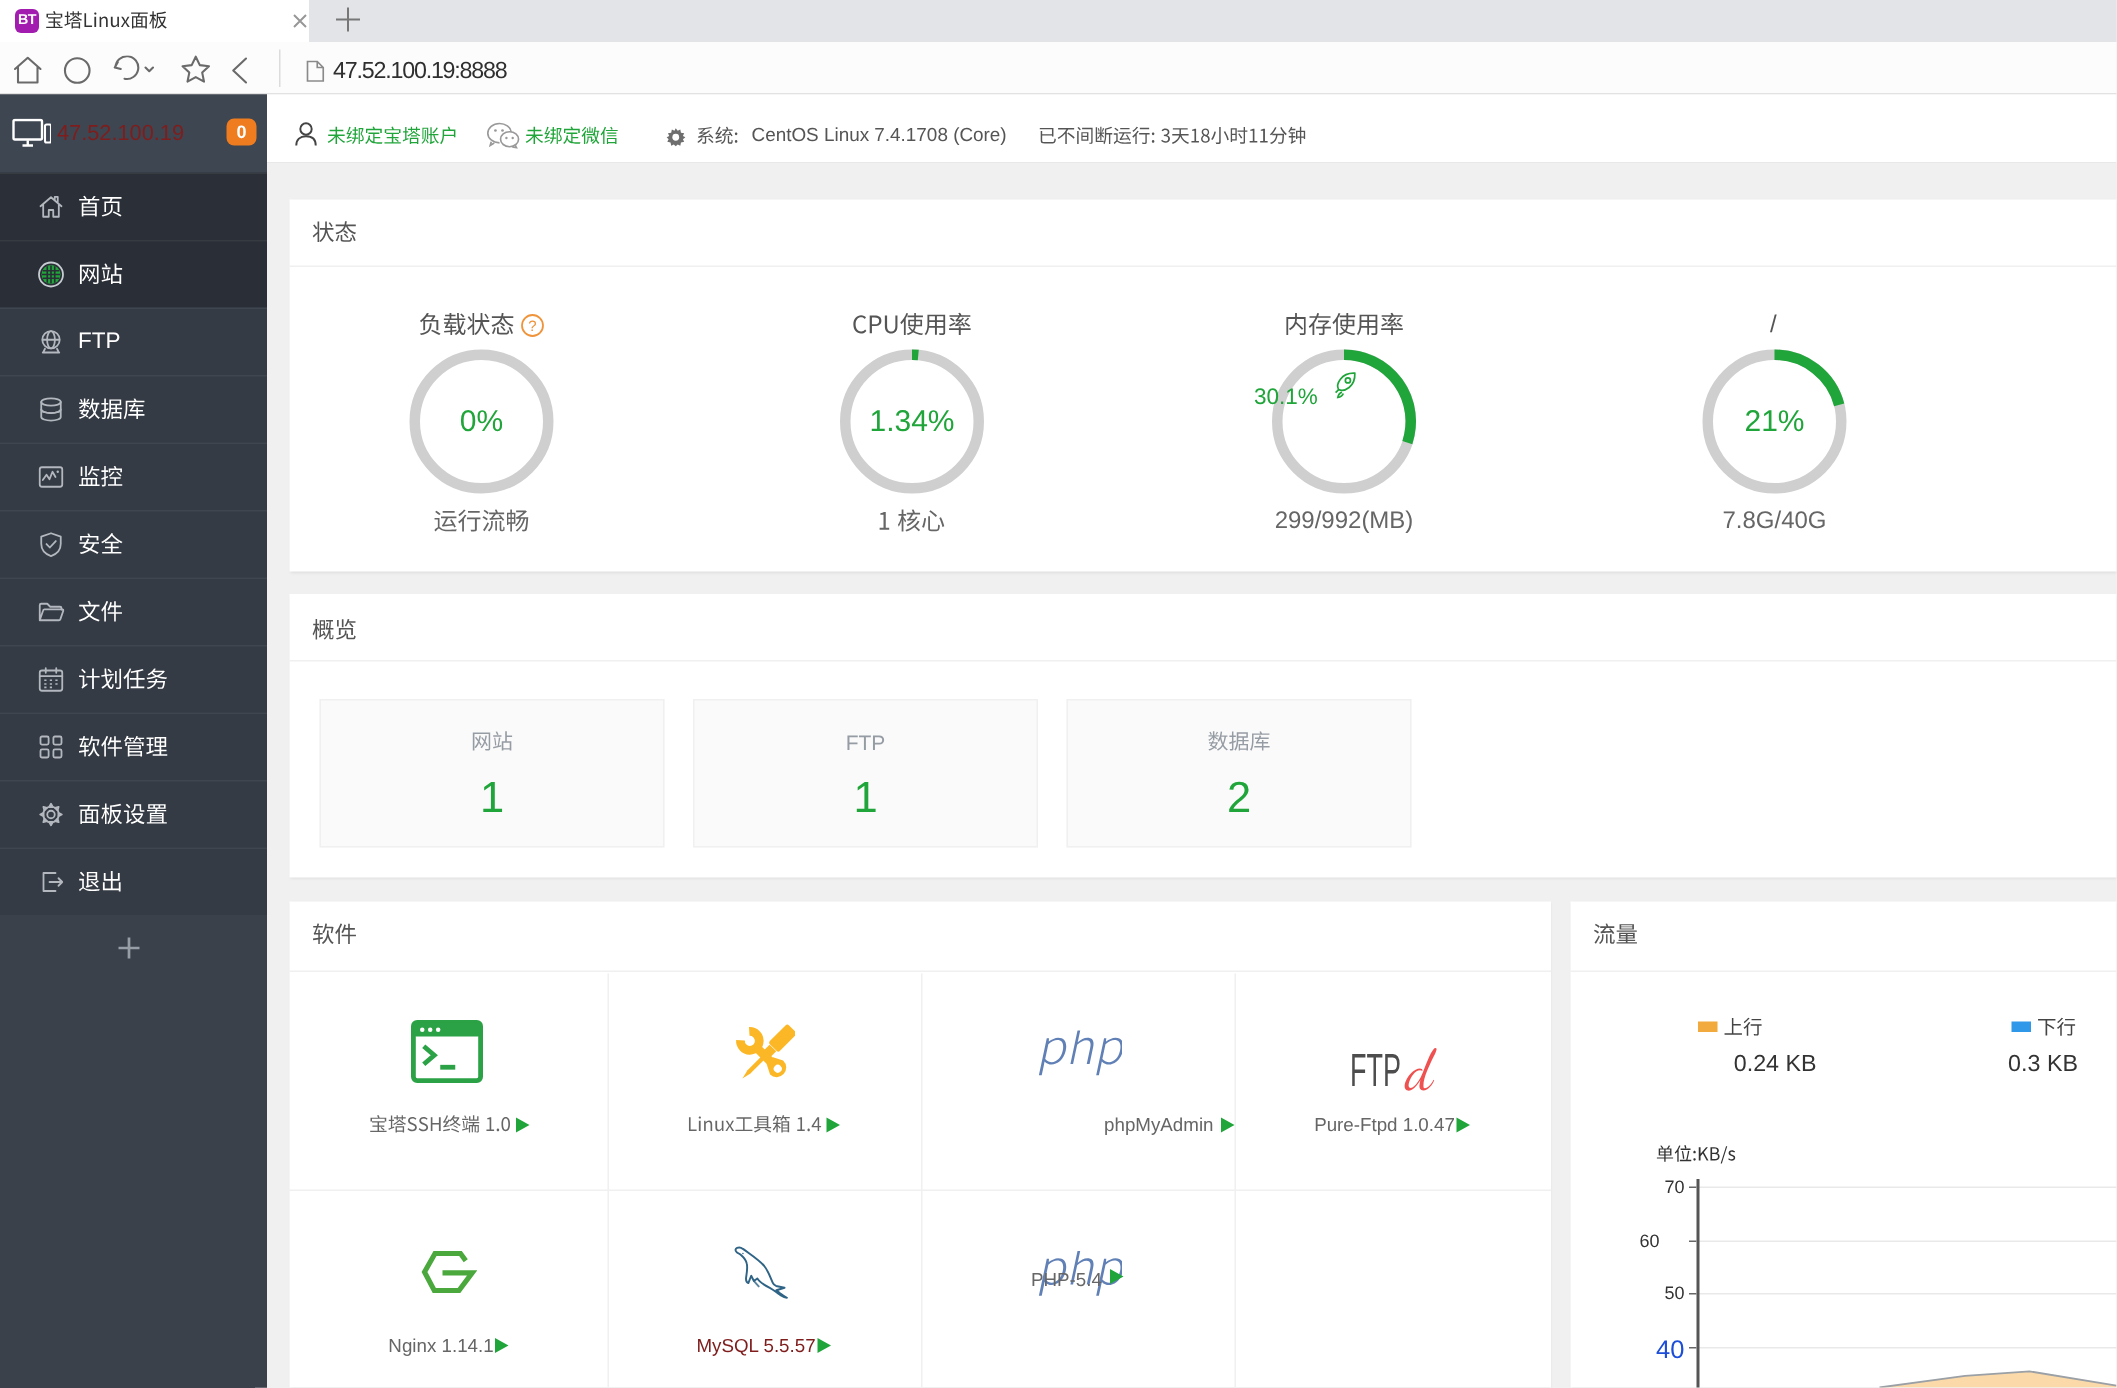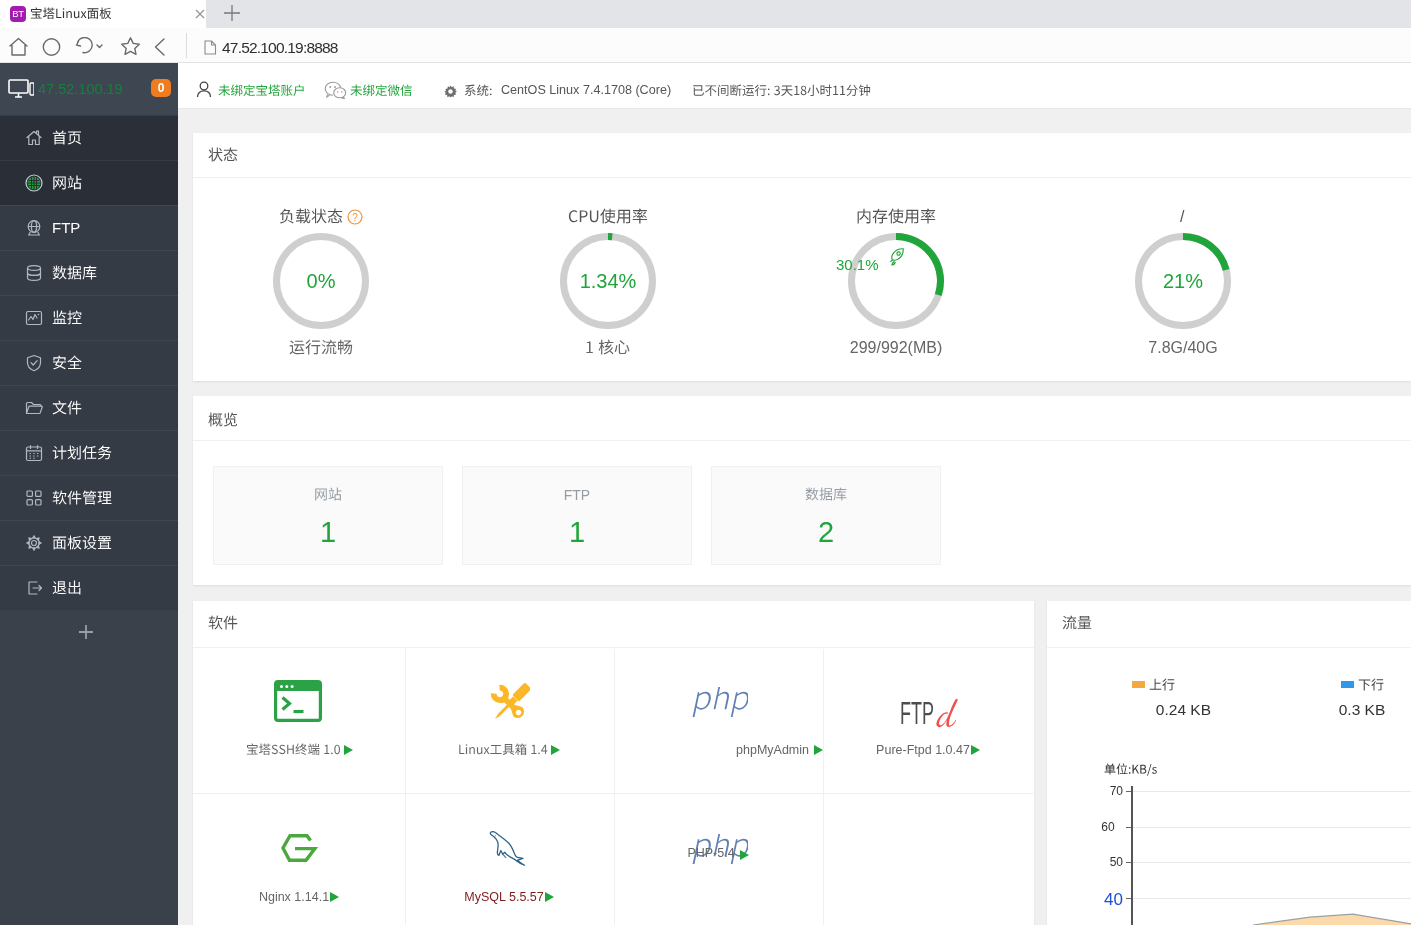--- a/index.html
+++ b/index.html
@@ -2,21 +2,21 @@
 <html><head><meta charset="utf-8"><style>
 *{margin:0;padding:0;box-sizing:border-box}
 html,body{width:1411px;height:925px;overflow:hidden;font-family:"Liberation Sans",sans-serif;background:#f0f0f0}
 .ab{position:absolute}
 .panel{position:absolute;background:#fff;box-shadow:0 1px 2px rgba(0,0,0,.08)}
 .ptitle{position:absolute;left:0;top:0;right:0;height:45px;border-bottom:1px solid #f0f0f0}
 </style></head><body>
 
 <div class="ab" style="left:0;top:0;width:1411px;height:28px;background:#e2e4e7"></div>
 <div class="ab" style="left:0;top:0;width:206px;height:28px;background:#fff"></div>
-<div class="ab" style="left:10px;top:6px;width:16px;height:16px;background:#a21caf;border-radius:4px;color:#fff;font-size:9.5px;font-weight:normal;text-align:center;line-height:16px;letter-spacing:-0.3px">BT</div>
+<div class="ab" style="left:10px;top:6px;width:16px;height:16px;background:#a21caf;border-radius:4px;color:#fff;font-size:9.5px;font-weight:bold;text-align:center;line-height:16px;letter-spacing:-0.3px">BT</div>
 <svg style="position:absolute;left:30.0px;top:7px" width="83" height="14" viewBox="0 0 83 14">
     <path transform="translate(0,11.0)" d="M7.7 -2.1C8.3 -1.6 9.2 -0.8 9.7 -0.3L10.4 -0.9C9.9 -1.3 9 -2.1 8.3 -2.6ZM5.4 -10.4C5.6 -9.9 5.9 -9.4 6.1 -8.9H1V-6.3H2V-8.1H10.5V-6.5H2V-5.6H5.7V-3.7H2.3V-2.8H5.7V-0.2H0.8V0.6H11.7V-0.2H6.7V-2.8H10.2V-3.7H6.7V-5.6H10.5V-6.3H11.5V-8.9H7.1C6.9 -9.4 6.6 -10.1 6.3 -10.6Z M18.5 -4.8V-4H22.5V-4.8ZM21.8 -10.5V-9.2H19.2V-10.5H18.4V-9.2H16.6V-8.4H18.4V-7.2H19.2V-8.4H21.8V-7.2H22.6V-8.4H24.5V-9.2H22.6V-10.5ZM17.7 -3.1V1H18.6V0.5H22.5V1H23.4V-3.1ZM18.6 -0.3V-2.3H22.5V-0.3ZM12.9 -1.6 13.3 -0.7C14.3 -1.1 15.7 -1.6 16.9 -2.1L16.7 -3L15.5 -2.5V-6.6H16.7V-7.5H15.5V-10.4H14.6V-7.5H13.2V-6.6H14.6V-2.2C14 -2 13.4 -1.8 12.9 -1.6ZM20.2 -7.8C19.4 -6.6 17.8 -5.5 16.1 -4.7C16.2 -4.5 16.6 -4.2 16.7 -4C18.1 -4.7 19.4 -5.6 20.3 -6.6C21.2 -5.8 22.8 -4.7 24 -4.1C24.2 -4.3 24.5 -4.7 24.7 -4.8C23.3 -5.4 21.7 -6.4 20.9 -7.1L21.1 -7.4Z M26.3 0H31.4V-1H27.4V-9.2H26.3Z M32.9 0H34.1V-6.8H32.9ZM33.5 -8.2C34 -8.2 34.3 -8.5 34.3 -9C34.3 -9.4 34 -9.7 33.5 -9.7C33.1 -9.7 32.8 -9.4 32.8 -9C32.8 -8.5 33.1 -8.2 33.5 -8.2Z M36.4 0H37.5V-4.9C38.2 -5.6 38.7 -6 39.4 -6C40.3 -6 40.7 -5.4 40.7 -4.2V0H41.8V-4.3C41.8 -6 41.2 -7 39.7 -7C38.8 -7 38.1 -6.5 37.5 -5.8H37.4L37.3 -6.8H36.4Z M46 0.2C46.9 0.2 47.6 -0.3 48.2 -1.1H48.3L48.4 0H49.3V-6.8H48.2V-2C47.5 -1.2 47 -0.8 46.3 -0.8C45.4 -0.8 45.1 -1.4 45.1 -2.6V-6.8H43.9V-2.5C43.9 -0.8 44.6 0.2 46 0.2Z M50.6 0H51.8L52.7 -1.6C53 -2 53.2 -2.4 53.4 -2.8H53.5C53.8 -2.4 54 -2 54.2 -1.6L55.2 0H56.5L54.2 -3.4L56.3 -6.8H55.1L54.3 -5.3C54.1 -4.9 53.9 -4.5 53.7 -4.2H53.6C53.4 -4.5 53.1 -4.9 53 -5.3L52 -6.8H50.8L52.9 -3.5Z M61.5 -4.2H64.2V-2.8H61.5ZM61.5 -4.9V-6.3H64.2V-4.9ZM61.5 -2H64.2V-0.5H61.5ZM57.4 -9.7V-8.8H62.2C62.1 -8.3 62 -7.7 61.9 -7.2H58V1H58.9V0.3H66.9V1H67.9V-7.2H62.8L63.3 -8.8H68.5V-9.7ZM58.9 -0.5V-6.3H60.7V-0.5ZM66.9 -0.5H65V-6.3H66.9Z M71.6 -10.5V-8.1H69.9V-7.2H71.5C71.1 -5.5 70.4 -3.5 69.6 -2.5C69.7 -2.2 69.9 -1.8 70 -1.6C70.6 -2.4 71.2 -3.8 71.6 -5.3V1H72.5V-5.7C72.8 -5.1 73.2 -4.3 73.4 -3.9L74 -4.6C73.8 -5 72.8 -6.4 72.5 -6.8V-7.2H74V-8.1H72.5V-10.5ZM80.1 -10.3C78.9 -9.7 76.5 -9.4 74.5 -9.3V-6.3C74.5 -4.3 74.4 -1.5 73 0.5C73.2 0.6 73.6 0.9 73.8 1C75.1 -0.9 75.4 -3.9 75.4 -6H75.8C76.2 -4.4 76.7 -3 77.5 -1.8C76.7 -0.9 75.7 -0.2 74.7 0.2C74.9 0.4 75.1 0.8 75.2 1C76.3 0.5 77.2 -0.2 78 -1C78.7 -0.1 79.6 0.6 80.6 1C80.8 0.8 81 0.4 81.2 0.2C80.2 -0.2 79.3 -0.9 78.6 -1.8C79.5 -3 80.2 -4.6 80.5 -6.7L80 -6.8L79.8 -6.8H75.4V-8.6C77.3 -8.7 79.4 -9 80.8 -9.5ZM79.5 -6C79.2 -4.6 78.7 -3.5 78 -2.6C77.4 -3.5 77 -4.7 76.6 -6Z" fill="#333"></path>
   </svg>
 <svg class="ab" style="left:194px;top:8px" width="12" height="12">
     <path d="M2 2 L10 10 M10 2 L2 10" stroke="#979797" stroke-width="1.3"></path>
   </svg>
 <svg class="ab" style="left:223px;top:4px" width="18" height="18">
     <path d="M9 1 V17 M1 9 H17" stroke="#777" stroke-width="1.3"></path>
   </svg>
 <div class="ab" style="left:0;top:28px;width:1411px;height:35px;background:#fcfcfd;border-bottom:1px solid #e2e2e2"></div>
@@ -41,21 +41,21 @@
     <path d="M1 1 H7.5 L11.5 5 V14 H1 Z M7.5 1 V5 H11.5" stroke="#8a8a8a" stroke-width="1.1" fill="none"></path>
   </svg>
 <div class="ab" style="left:222px;top:39px;font-size:15.5px;letter-spacing:-0.8px;color:#2f2f2f">47.52.100.19:8888</div>
 <div class="ab" style="left:0;top:63px;width:178px;height:862px;background:#353b44"></div>
 <div class="ab" style="left:0;top:63px;width:178px;height:52px;background:#3e4651"></div>
 <svg class="ab" style="left:8px;top:79px" width="26" height="20">
     <rect x="1" y="1" width="19" height="13" rx="1" stroke="#fff" stroke-width="1.6" fill="none"></rect>
     <path d="M7 18 H14 M10.5 14.5 V18" stroke="#fff" stroke-width="1.6" fill="none"></path>
     <rect x="22" y="4" width="4" height="12" rx="1" stroke="#fff" stroke-width="1.4" fill="none"></rect>
   </svg>
-<div class="ab" style="left:38px;top:81px;font-size:14.5px;color:#15803d">47.52.100.19</div>
+<div class="ab" style="left:38px;top:81px;font-size:14.5px;color:#7f1d1d">47.52.100.19</div>
 <div class="ab" style="left:151px;top:79px;width:20px;height:18px;background:#ef7c1e;border-radius:5px;color:#fff;font-weight:bold;font-size:12px;text-align:center;line-height:18px">0</div>
 <div class="ab" style="left:0;top:115px;width:178px;height:45px;background:#2b3038;border-top:1px solid rgba(255,255,255,0.06)"></div>
 <div class="ab" style="left:25px;top:129px"><svg width="18" height="18">
       <path d="M2 8.5 L9 2.5 L16 8.5 M3.8 7.2 V15.5 H7.5 V11 H10.5 V15.5 H14.2 V7.2" stroke="#b3b8bf" stroke-width="1.2" fill="none" stroke-linejoin="round" stroke-linecap="round"></path>
       <path d="M11.5 3.8 V2.2 H13.5 V5.5" stroke="#b3b8bf" stroke-width="1.2" fill="none" stroke-linejoin="round" stroke-linecap="round"></path>
     </svg></div>
 <svg style="position:absolute;left:52.0px;top:130px" width="31" height="17" viewBox="0 0 31 17">
     <path transform="translate(0,13.2)" d="M3.6 -4.7H11.3V-3.1H3.6ZM3.6 -5.6V-7.1H11.3V-5.6ZM3.6 -2.2H11.3V-0.7H3.6ZM3.4 -12.2C3.9 -11.7 4.4 -11 4.7 -10.5H0.8V-9.5H6.8C6.8 -9 6.6 -8.5 6.5 -8.1H2.5V1.2H3.6V0.3H11.3V1.2H12.5V-8.1H7.7L8.2 -9.5H14.2V-10.5H10.4C10.9 -11.1 11.4 -11.7 11.8 -12.3L10.5 -12.6C10.2 -12 9.6 -11.1 9.2 -10.5H5.2L5.8 -10.9C5.5 -11.4 5 -12.1 4.4 -12.7Z M22 -6.9V-4.2C22 -2.6 21.3 -0.8 15.8 0.3C16 0.5 16.3 1 16.4 1.2C22.3 -0.1 23.1 -2.1 23.1 -4.2V-6.9ZM23.2 -1.6C24.9 -0.8 27.2 0.4 28.3 1.2L29 0.3C27.8 -0.5 25.5 -1.7 23.8 -2.4ZM17.6 -8.9V-1.9H18.7V-7.9H26.4V-1.9H27.6V-8.9H22.2C22.5 -9.4 22.8 -10.1 23 -10.7H29V-11.8H16.1V-10.7H21.7C21.6 -10.1 21.3 -9.5 21 -8.9Z" fill="#fff"></path>
   </svg>
 <div class="ab" style="left:0;top:160px;width:178px;height:45px;background:#2a2e36;border-top:1px solid rgba(255,255,255,0.06)"></div>
@@ -323,21 +323,21 @@
     <path d="M13.8 24.3 L16.8 27.6" opacity="0.8"></path>
     <circle cx="6.3" cy="5.7" r="0.5" fill="#2f6486" stroke="none"></circle>
   </svg>
 <div class="ab" style="left:404px;top:890px;width:210px;display:flex;justify-content:center;align-items:center">
     <span style="font-size:12.5px;color:#7f1d1d;white-space:nowrap">MySQL 5.5.57</span>
     <span style="display:inline-block;margin-left:1px;width:0;height:0;border-left:9px solid #20a53a;border-top:5.5px solid transparent;border-bottom:5.5px solid transparent"></span>
   </div>
 <svg class="ab" style="left:686px;top:834px" width="62" height="32" viewBox="0 0 62 32">
     <path transform="translate(5,22.3) skewX(-12)" d="M3.2 7.6H5.1V1.5L5 -1.7C6.8 -0.3 8.4 0.4 10 0.4C14 0.4 17.6 -3 17.6 -8.8C17.6 -14.1 15.3 -17.5 10.7 -17.5C8.6 -17.5 6.7 -16.3 5 -15H5L4.7 -17.1H3.2ZM9.9 -1.2C8.6 -1.2 6.9 -1.8 5.1 -3.3V-13.2C7 -14.9 8.7 -15.9 10.4 -15.9C14.1 -15.9 15.6 -12.9 15.6 -8.8C15.6 -4.2 13.2 -1.2 9.9 -1.2Z M22.6 0H24.4V-12.8C26.4 -14.8 27.8 -15.8 29.8 -15.8C32.4 -15.8 33.5 -14.2 33.5 -10.7V0H35.4V-10.9C35.4 -15.3 33.8 -17.5 30.2 -17.5C27.9 -17.5 26.1 -16.2 24.4 -14.4L24.4 -18.2V-25.4H22.6Z M41.4 7.6H43.2V1.5L43.2 -1.7C44.9 -0.3 46.6 0.4 48.2 0.4C52.2 0.4 55.7 -3 55.7 -8.8C55.7 -14.1 53.4 -17.5 48.9 -17.5C46.8 -17.5 44.8 -16.3 43.2 -15H43.1L42.9 -17.1H41.4ZM48.1 -1.2C46.8 -1.2 45.1 -1.8 43.2 -3.3V-13.2C45.2 -14.9 46.9 -15.9 48.5 -15.9C52.3 -15.9 53.8 -12.9 53.8 -8.8C53.8 -4.2 51.4 -1.2 48.1 -1.2Z" fill="#6181b6"></path>
   </svg>
-<div class="ab" style="left:613px;top:846px;width:210px;display:flex;justify-content:center;align-items:flex-end">
+<div class="ab" style="left:613px;top:846px;width:210px;display:flex;justify-content:center;align-items:flex-start">
     <span style="font-size:12.5px;color:#666;white-space:nowrap">PHP-5.4</span>
     <span style="display:inline-block;margin-left:5px;width:0;height:0;border-left:9px solid #20a53a;border-top:5.5px solid transparent;border-bottom:5.5px solid transparent"></span>
   </div>
 <div class="panel" style="left:1047px;top:601px;width:364px;height:324px">
     <div class="ptitle" style="height:47px"></div>
   </div>
 <svg style="position:absolute;left:1062.0px;top:615px" width="31" height="17" viewBox="0 0 31 17">
     <path transform="translate(0,13.2)" d="M8.7 -5.4V0.6H9.7V-5.4ZM6 -5.4V-3.9C6 -2.5 5.8 -0.8 4 0.4C4.2 0.6 4.6 0.9 4.8 1.2C6.8 -0.3 7 -2.2 7 -3.9V-5.4ZM11.3 -5.4V-0.7C11.3 0.2 11.4 0.5 11.6 0.7C11.8 0.9 12.2 0.9 12.4 0.9C12.6 0.9 13 0.9 13.2 0.9C13.4 0.9 13.7 0.9 13.9 0.8C14.1 0.7 14.2 0.5 14.3 0.2C14.4 -0.1 14.4 -0.9 14.5 -1.5C14.2 -1.6 13.9 -1.8 13.7 -1.9C13.7 -1.2 13.6 -0.7 13.6 -0.4C13.6 -0.2 13.5 -0.1 13.5 -0C13.4 0 13.3 0 13.1 0C13 0 12.8 0 12.7 0C12.6 0 12.5 0 12.5 -0C12.4 -0.1 12.4 -0.3 12.4 -0.6V-5.4ZM1.3 -11.6C2.2 -11.1 3.3 -10.3 3.8 -9.7L4.5 -10.6C4 -11.1 2.8 -11.9 1.9 -12.4ZM0.6 -7.5C1.6 -7 2.7 -6.3 3.3 -5.8L4 -6.8C3.4 -7.3 2.2 -7.9 1.2 -8.3ZM1 0.2 1.9 1C2.8 -0.4 3.9 -2.3 4.6 -3.9L3.8 -4.6C3 -2.9 1.8 -0.9 1 0.2ZM8.4 -12.3C8.6 -11.8 8.9 -11.2 9 -10.7H4.8V-9.6H7.7C7.1 -8.8 6.2 -7.8 6 -7.5C5.7 -7.2 5.2 -7.1 5 -7.1C5 -6.8 5.2 -6.3 5.2 -6C5.7 -6.1 6.4 -6.2 12.6 -6.6C12.9 -6.2 13.1 -5.8 13.3 -5.5L14.2 -6.1C13.7 -7 12.5 -8.4 11.5 -9.4L10.7 -8.9C11.1 -8.5 11.5 -8 11.8 -7.5L7.1 -7.3C7.7 -7.9 8.4 -8.9 9 -9.6H14.2V-10.7H10.2C10 -11.2 9.7 -12 9.4 -12.6Z M18.8 -10H26.2V-9.2H18.8ZM18.8 -11.4H26.2V-10.6H18.8ZM17.7 -12.1V-8.5H27.3V-12.1ZM15.8 -7.8V-7H29.2V-7.8ZM18.4 -4.1H21.9V-3.2H18.4ZM23 -4.1H26.7V-3.2H23ZM18.4 -5.6H21.9V-4.8H18.4ZM23 -5.6H26.7V-4.8H23ZM15.7 -0V0.8H29.3V-0H23V-0.9H28.1V-1.7H23V-2.5H27.8V-6.3H17.4V-2.5H21.9V-1.7H17V-0.9H21.9V-0Z" fill="#555"></path>
   </svg>
 <div class="ab" style="left:1132px;top:681px;width:13px;height:7px;background:#f2a93d"></div>
@@ -349,21 +349,21 @@
 <svg style="position:absolute;left:1358.0px;top:678px" width="27" height="15" viewBox="0 0 27 15">
     <path transform="translate(0,11.4)" d="M0.7 -10V-9H5.7V1H6.8V-5.9C8.3 -5.1 10 -4 10.9 -3.2L11.6 -4.1C10.6 -4.9 8.5 -6.1 6.9 -6.9L6.8 -6.6V-9H12.3V-10Z M18.7 -10.1V-9.2H25.1V-10.1ZM16.5 -10.9C15.8 -10 14.5 -8.8 13.5 -8.1C13.6 -7.9 13.9 -7.5 14 -7.3C15.2 -8.1 16.5 -9.4 17.4 -10.5ZM18.1 -6.6V-5.6H22.5V-0.2C22.5 -0 22.4 0.1 22.1 0.1C21.9 0.1 21 0.1 20.1 0C20.2 0.3 20.4 0.7 20.4 1C21.7 1 22.4 1 22.9 0.9C23.3 0.7 23.5 0.4 23.5 -0.2V-5.6H25.4V-6.6ZM17 -8.1C16.1 -6.7 14.7 -5.1 13.3 -4.2C13.5 -4 13.9 -3.6 14 -3.4C14.5 -3.8 15 -4.2 15.5 -4.7V1.1H16.5V-5.8C17 -6.4 17.5 -7.1 17.9 -7.8Z" fill="#444"></path>
   </svg>
 <div class="ab" style="left:1302px;top:701px;width:120px;text-align:center;font-size:15.5px;color:#333">0.3 KB</div>
 <svg style="position:absolute;left:1104.0px;top:763px" width="54" height="14" viewBox="0 0 54 14">
     <path transform="translate(0,10.6)" d="M2.7 -5.2H5.5V-3.9H2.7ZM6.4 -5.2H9.4V-3.9H6.4ZM2.7 -7.2H5.5V-6H2.7ZM6.4 -7.2H9.4V-6H6.4ZM8.5 -10C8.2 -9.4 7.7 -8.6 7.3 -8H4.4L4.9 -8.2C4.6 -8.7 4.1 -9.5 3.6 -10L2.8 -9.7C3.3 -9.2 3.7 -8.5 4 -8H1.8V-3.2H5.5V-2H0.6V-1.2H5.5V0.9H6.4V-1.2H11.4V-2H6.4V-3.2H10.3V-8H8.3C8.7 -8.5 9.1 -9.1 9.5 -9.7Z M16.4 -7.9V-7H23V-7.9ZM17.2 -6.1C17.6 -4.4 17.9 -2.2 18 -1L18.9 -1.2C18.8 -2.4 18.4 -4.6 18 -6.3ZM18.8 -9.9C19.1 -9.3 19.3 -8.5 19.4 -8L20.3 -8.3C20.2 -8.8 19.9 -9.6 19.7 -10.2ZM15.9 -0.4V0.5H23.5V-0.4H21C21.4 -2 21.9 -4.4 22.2 -6.2L21.3 -6.4C21.1 -4.6 20.6 -2 20.1 -0.4ZM15.4 -10C14.8 -8.2 13.6 -6.4 12.5 -5.2C12.6 -5 12.9 -4.6 13 -4.4C13.4 -4.8 13.8 -5.3 14.2 -5.8V0.9H15.1V-7.2C15.5 -8 15.9 -8.9 16.3 -9.8Z M25.7 -4.7C26.1 -4.7 26.5 -5 26.5 -5.5C26.5 -6 26.1 -6.4 25.7 -6.4C25.2 -6.4 24.9 -6 24.9 -5.5C24.9 -5 25.2 -4.7 25.7 -4.7ZM25.7 0.2C26.1 0.2 26.5 -0.2 26.5 -0.7C26.5 -1.2 26.1 -1.5 25.7 -1.5C25.2 -1.5 24.9 -1.2 24.9 -0.7C24.9 -0.2 25.2 0.2 25.7 0.2Z M28.5 0H29.7V-2.8L31.2 -4.6L33.8 0H35L31.9 -5.5L34.6 -8.8H33.4L29.7 -4.4H29.7V-8.8H28.5Z M36.3 0H39.1C41.1 0 42.4 -0.9 42.4 -2.6C42.4 -3.8 41.7 -4.5 40.6 -4.7V-4.7C41.5 -5 41.9 -5.8 41.9 -6.6C41.9 -8.2 40.7 -8.8 38.9 -8.8H36.3ZM37.4 -5.1V-7.9H38.8C40.1 -7.9 40.8 -7.5 40.8 -6.5C40.8 -5.6 40.2 -5.1 38.7 -5.1ZM37.4 -0.9V-4.2H38.9C40.5 -4.2 41.3 -3.7 41.3 -2.6C41.3 -1.4 40.5 -0.9 38.9 -0.9Z M43.1 2.1H43.9L47.5 -9.5H46.7Z M50.5 0.2C52 0.2 52.8 -0.7 52.8 -1.8C52.8 -3 51.8 -3.4 50.9 -3.8C50.1 -4 49.5 -4.3 49.5 -4.9C49.5 -5.4 49.8 -5.8 50.7 -5.8C51.3 -5.8 51.7 -5.6 52.2 -5.3L52.7 -5.9C52.2 -6.3 51.5 -6.7 50.7 -6.7C49.2 -6.7 48.4 -5.9 48.4 -4.8C48.4 -3.7 49.4 -3.3 50.3 -3C51 -2.7 51.8 -2.4 51.8 -1.7C51.8 -1.2 51.4 -0.7 50.5 -0.7C49.7 -0.7 49.2 -1 48.6 -1.5L48.1 -0.7C48.7 -0.2 49.6 0.2 50.5 0.2Z" fill="#333"></path>
   </svg>
 <div class="ab" style="left:1093px;top:784px;width:30px;text-align:right;font-size:12px;color:#333">70</div>
 <div class="ab" style="left:1126px;top:791.0px;width:5px;height:1px;background:#666"></div>
 <div class="ab" style="left:1131px;top:791.0px;width:280px;height:1px;background:#e9e9e9"></div>
-<div class="ab" style="left:1093px;top:820px;width:30px;text-align:center;font-size:12px;color:#333">60</div>
+<div class="ab" style="left:1093px;top:820px;width:30px;text-align:left;font-size:12px;color:#333">60</div>
 <div class="ab" style="left:1126px;top:826.5px;width:5px;height:1px;background:#666"></div>
 <div class="ab" style="left:1131px;top:826.5px;width:280px;height:1px;background:#e9e9e9"></div>
 <div class="ab" style="left:1093px;top:855px;width:30px;text-align:right;font-size:12px;color:#333">50</div>
 <div class="ab" style="left:1126px;top:862.0px;width:5px;height:1px;background:#666"></div>
 <div class="ab" style="left:1131px;top:862.0px;width:280px;height:1px;background:#e9e9e9"></div>
 <div class="ab" style="left:1093px;top:890px;width:30px;text-align:right;font-size:17px;color:#1d4ed8">40</div>
 <div class="ab" style="left:1126px;top:897.5px;width:5px;height:1px;background:#666"></div>
 <div class="ab" style="left:1131px;top:897.5px;width:280px;height:1px;background:#e9e9e9"></div>
 <div class="ab" style="left:1131px;top:786px;width:2px;height:139px;background:#555"></div>
 <svg class="ab" style="left:1240px;top:905px" width="171" height="20">

